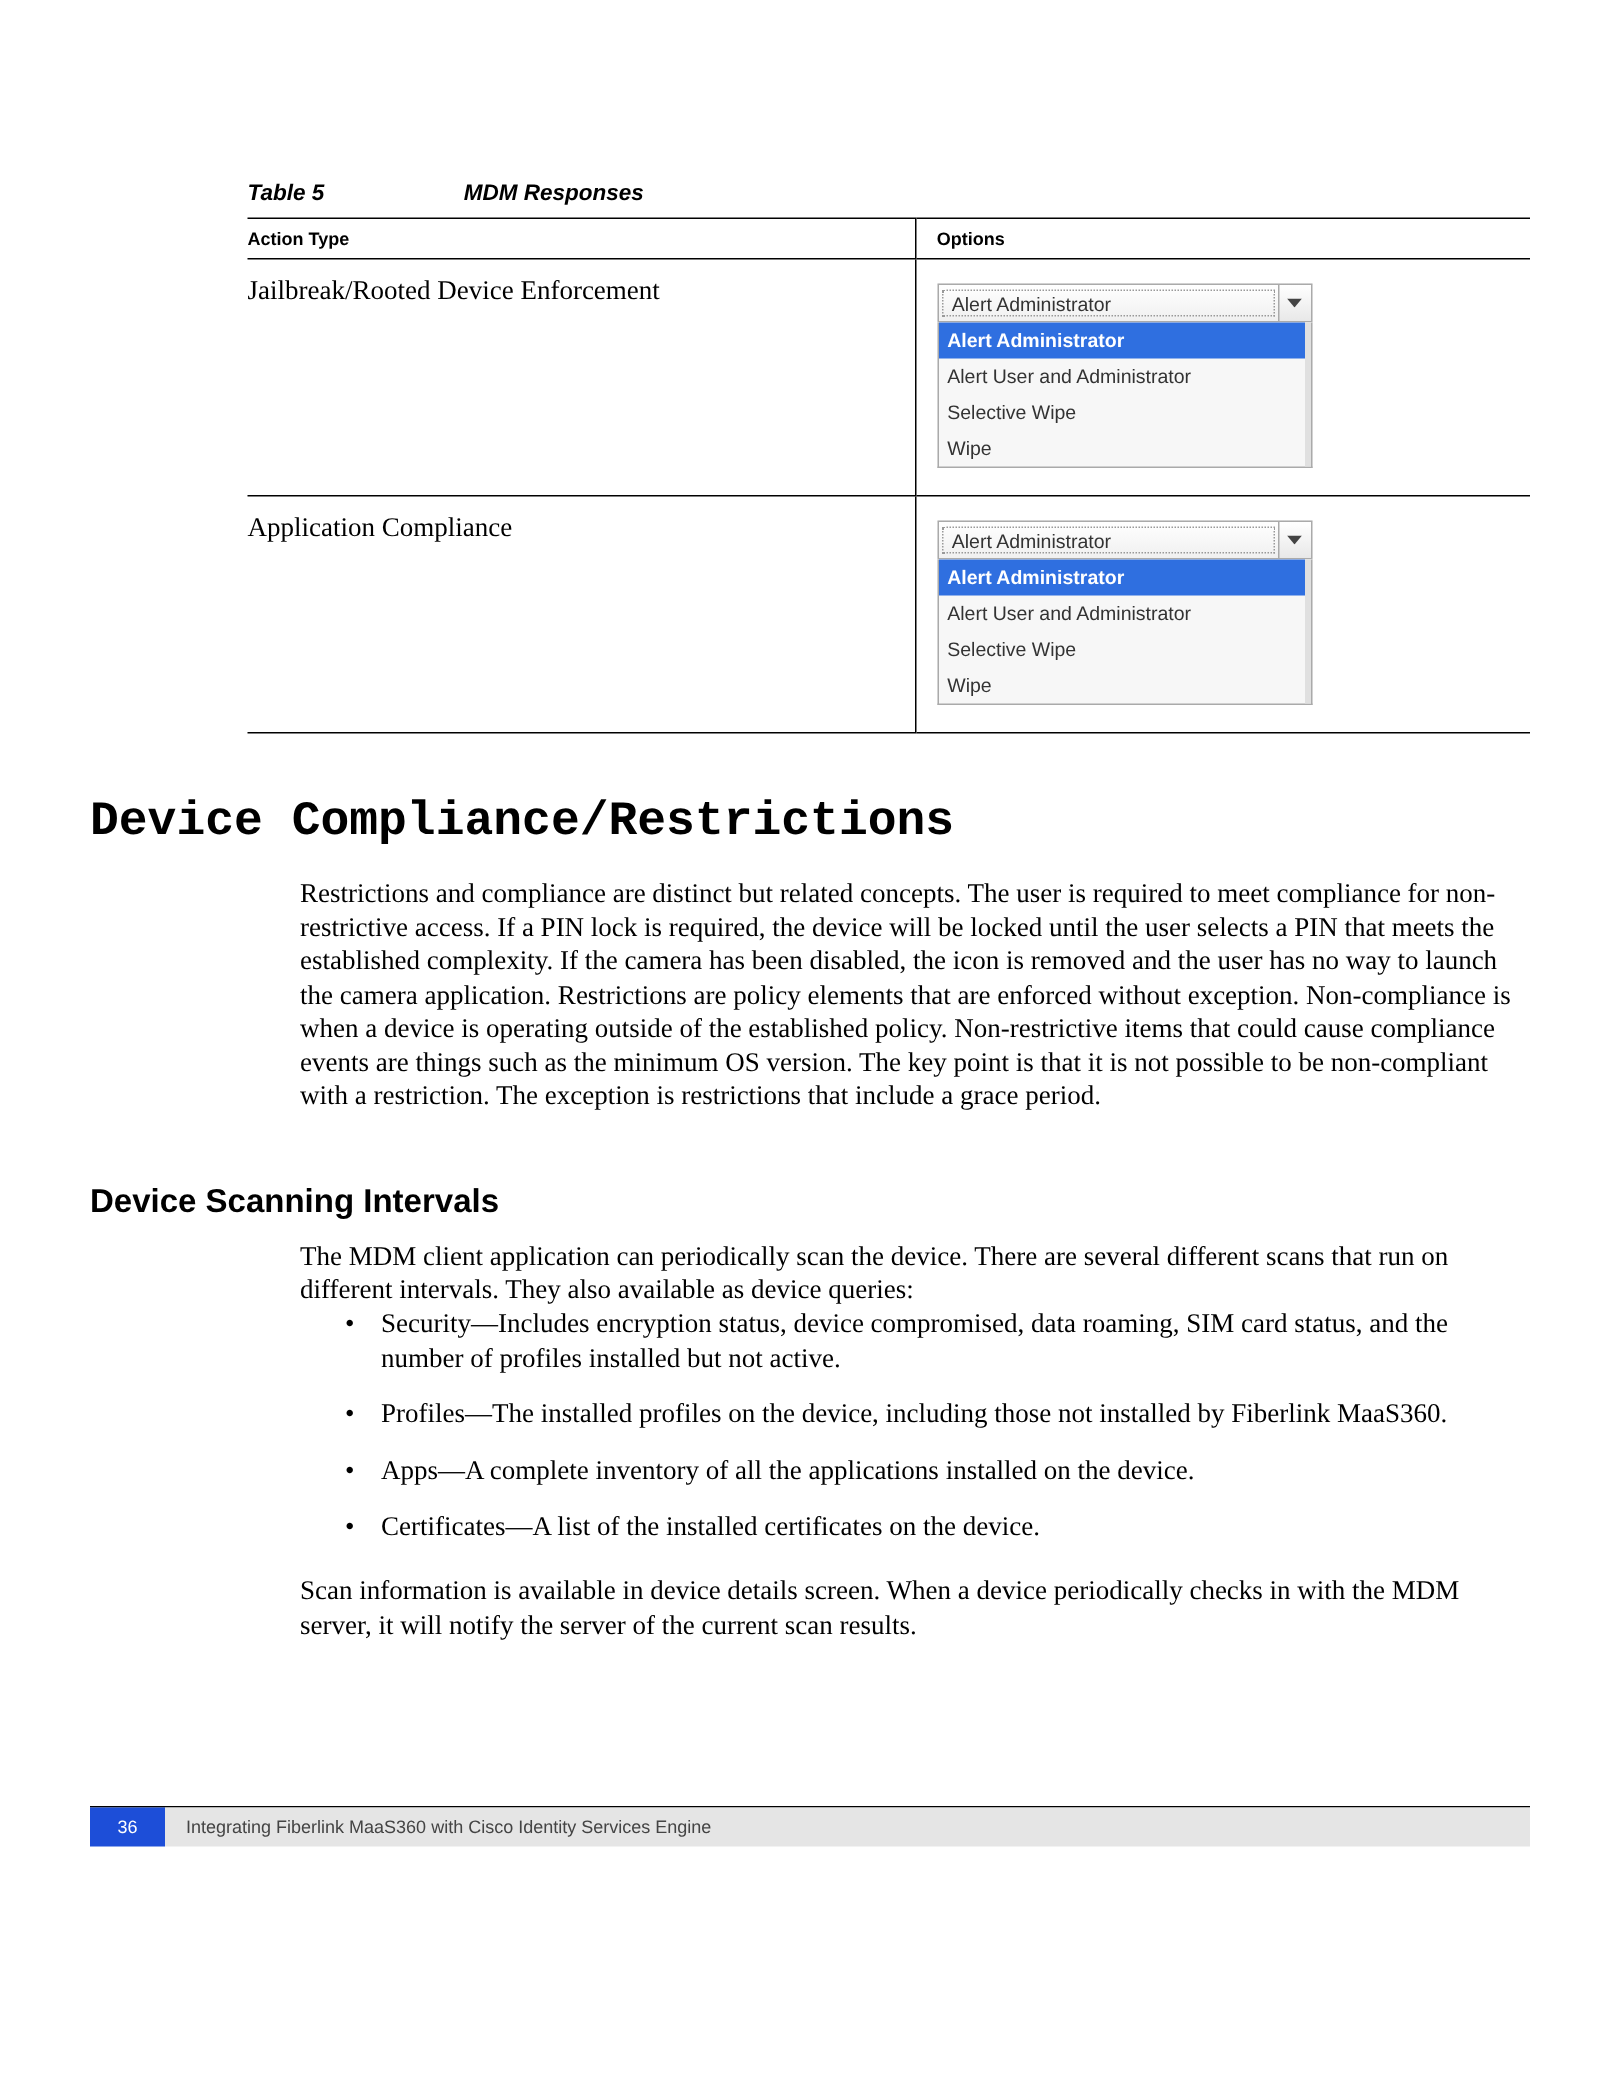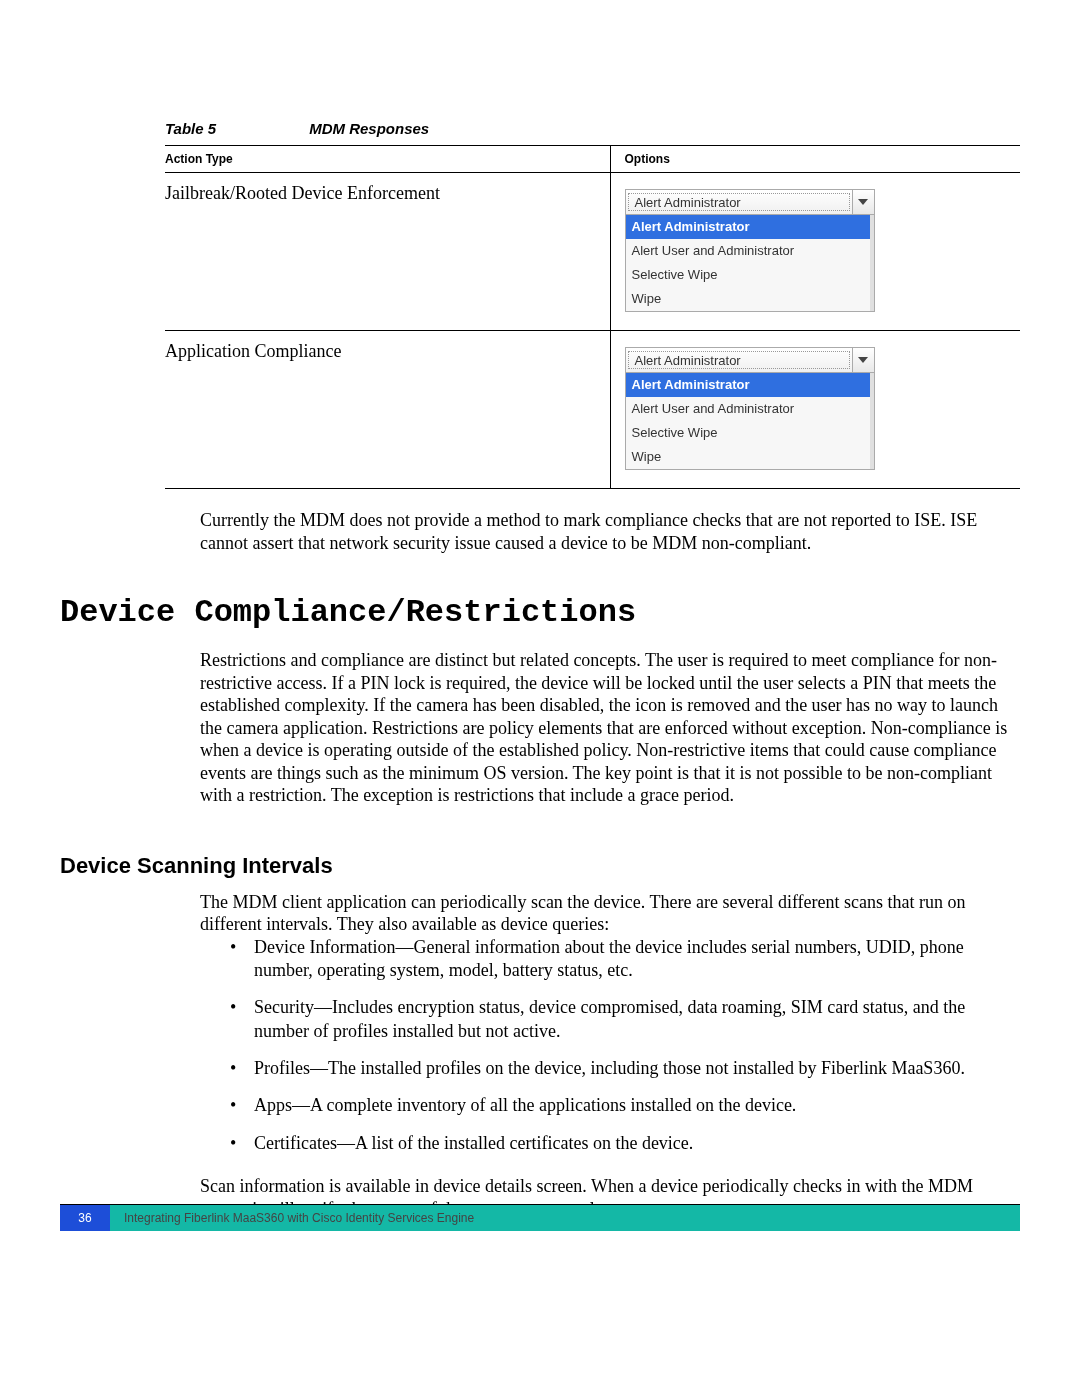--- a/index.html
+++ b/index.html
@@ -33,21 +33,21 @@
   h2.subsection { font-family: Arial, Helvetica, sans-serif; font-weight: bold; font-size: 22px; margin-top: 46px; margin-bottom: 12px; }
 
   ul.bullets { margin-left: 170px; width: 790px; list-style: none; }
   ul.bullets li { position: relative; font-size: 18px; line-height: 1.3; margin-bottom: 14px; padding-left: 24px; }
   ul.bullets li::before { content: "•"; position: absolute; left: 0; top: 0; font-size: 18px; }
 
   .footer { position: absolute; left: 60px; bottom: 45px; width: 960px; }
   .footer-rule { height: 1px; background: #000; margin-bottom: 0; }
   .footer-bar { display: flex; align-items: stretch; height: 26px; }
   .footer-page { width: 50px; background: #1d4ed8; color: #fff; font-family: Arial, Helvetica, sans-serif; font-size: 12px; display: flex; align-items: center; justify-content: center; }
-  .footer-title { flex: 1; background: #14b8a6; color: #444; font-family: Arial, Helvetica, sans-serif; font-size: 12px; display: flex; align-items: center; padding-left: 14px; }
+  .footer-title { flex: 1; background: #e5e5e5; color: #444; font-family: Arial, Helvetica, sans-serif; font-size: 12px; display: flex; align-items: center; padding-left: 14px; }
 </style>
 </head>
 <body>
 
 <div class="page">
   <div class="content">
 
     <div class="table-caption">
       <span class="cap-id">Table 5</span>
       <span>MDM Responses</span>
@@ -103,30 +103,28 @@
                   <div class="dd-item">Selective Wipe</div>
                   <div class="dd-item">Wipe</div>
                 </div>
               </div>
             </div>
           </td>
         </tr>
       </tbody>
     </table>
 
-    <p class="bodytext">Currently the MDM does not provide a method to mark compliance checks that are not reported to ISE. ISE cannot assert that network security issue caused a device to be MDM non-compliant.</p>
 
     <h1 class="section">Device Compliance/Restrictions</h1>
     <p class="bodytext" style="margin-top:0">Restrictions and compliance are distinct but related concepts. The user is required to meet compliance for non-restrictive access. If a PIN lock is required, the device will be locked until the user selects a PIN that meets the established complexity. If the camera has been disabled, the icon is removed and the user has no way to launch the camera application. Restrictions are policy elements that are enforced without exception. Non-compliance is when a device is operating outside of the established policy. Non-restrictive items that could cause compliance events are things such as the minimum OS version. The key point is that it is not possible to be non-compliant with a restriction. The exception is restrictions that include a grace period.</p>
 
     <h2 class="subsection">Device Scanning Intervals</h2>
     <p class="bodytext" style="margin-top:0">The MDM client application can periodically scan the device. There are several different scans that run on different intervals. They also available as device queries:</p>
 
     <ul class="bullets">
-      <li>Device Information—General information about the device includes serial numbers, UDID, phone number, operating system, model, battery status, etc.</li>
       <li>Security—Includes encryption status, device compromised, data roaming, SIM card status, and the number of profiles installed but not active.</li>
       <li>Profiles—The installed profiles on the device, including those not installed by Fiberlink MaaS360.</li>
       <li>Apps—A complete inventory of all the applications installed on the device.</li>
       <li>Certificates—A list of the installed certificates on the device.</li>
     </ul>
 
     <p class="bodytext">Scan information is available in device details screen. When a device periodically checks in with the MDM server, it will notify the server of the current scan results.</p>
 
   </div>
 

